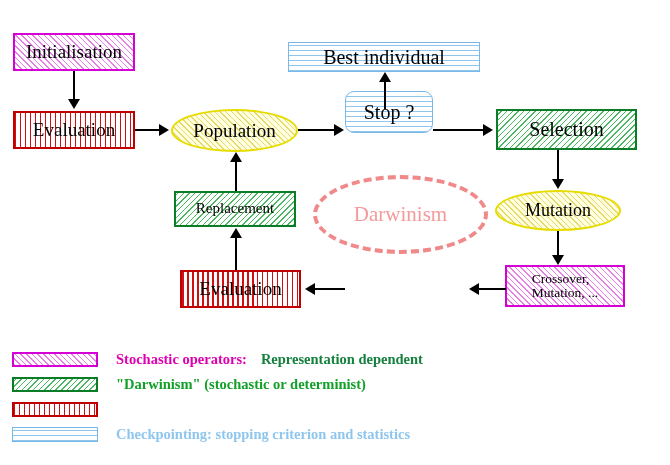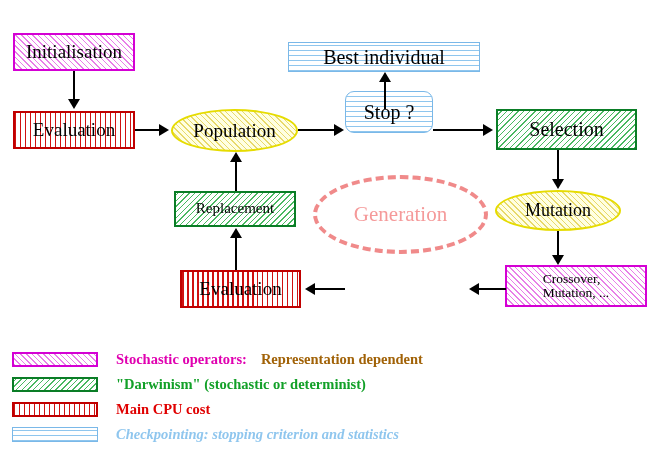--- a/index.html
+++ b/index.html
@@ -57,21 +57,21 @@
   .arw.left{border-top:6px solid transparent;border-bottom:6px solid transparent;border-right:10px solid #000;}
   .arw.down{border-left:6px solid transparent;border-right:6px solid transparent;border-top:10px solid #000;}
   .arw.up{border-left:6px solid transparent;border-right:6px solid transparent;border-bottom:10px solid #000;}
 
   
   #legend{position:absolute;left:0;top:340px;width:670px;height:125px;}
   .lg-row{position:absolute;left:0;height:22px;display:flex;align-items:center;}
   .lg-sw{width:86px;height:15px;box-sizing:border-box;margin-left:12px;margin-right:18px;flex:none;}
   .lg-txt{font-size:14.5px;font-family:"Liberation Serif","DejaVu Serif",serif;font-weight:bold;white-space:pre;}
   .c-magenta{color:#e000b0;}
-  .c-gold{color:#a16207;}
+  .c-gold{color:#15803d;}
   .c-green{color:#12a028;}
   .c-red{color:#e00000;}
   .c-lblue{color:#8fc6ee;}
 </style>
 </head>
 <body>
 
 <div id="canvas">
 
   <div class="node hatch-magenta" style="left:13px;top:33px;width:122px;height:38px;font-size:19px;">
@@ -96,33 +96,33 @@
 
   <div class="node hatch-green" style="left:174px;top:191px;width:122px;height:36px;font-size:15px;">
     <span class="lbl">Replacement</span>
   </div>
 
   <div class="node hatch-green" style="left:496px;top:109px;width:141px;height:41px;font-size:20px;">
     <span class="lbl">Selection</span>
   </div>
 
   <div class="dashed-ellipse" style="left:313px;top:175px;width:167px;height:71px;">
-    <span class="lbl" style="font-size:21px;">Generation</span>
+    <span class="lbl" style="font-size:21px;">Darwinism</span>
   </div>
 
   <div class="node hatch-yellow ellipse" style="left:495px;top:190px;width:126px;height:41px;font-size:18px;">
     <span class="lbl">Mutation</span>
   </div>
 
   <div class="node hatch-red" style="left:180px;top:270px;width:121px;height:38px;font-size:19px;">
     <span class="lbl">Evaluation</span>
   </div>
 
 
-  <div class="node hatch-magenta" style="left:505px;top:265px;width:142px;height:42px;font-size:13.5px;">
+  <div class="node hatch-magenta" style="left:505px;top:265px;width:120px;height:42px;font-size:13.5px;">
     <span class="lbl">Crossover,
 Mutation, ...</span>
   </div>
 
   <div class="ln v" style="left:73px;top:71px;height:32px;"></div>
   <div class="arw down" style="left:68px;top:99px;"></div>
 
   <div class="ln h" style="left:135px;top:129px;width:28px;"></div>
   <div class="arw right" style="left:159px;top:124px;"></div>
 
@@ -161,23 +161,22 @@
       <span class="lg-txt c-gold" style="margin-left:14px;">Representation dependent</span>
     </div>
 
     <div class="lg-row" style="top:33px;">
       <span class="lg-sw hatch-green"></span>
       <span class="lg-txt c-green">"Darwinism" (stochastic or determinist)</span>
     </div>
 
     <div class="lg-row" style="top:58px;">
       <span class="lg-sw hatch-red"></span>
-      <span class="lg-txt c-red">Main CPU cost</span>
     </div>
 
-    <div class="lg-row" style="top:83px;font-style:italic;">
+    <div class="lg-row" style="top:83px;">
       <span class="lg-sw hatch-blue"></span>
       <span class="lg-txt c-lblue">Checkpointing: stopping criterion and statistics</span>
     </div>
 
   </div>
 
 </div>
 
 </body></html>

